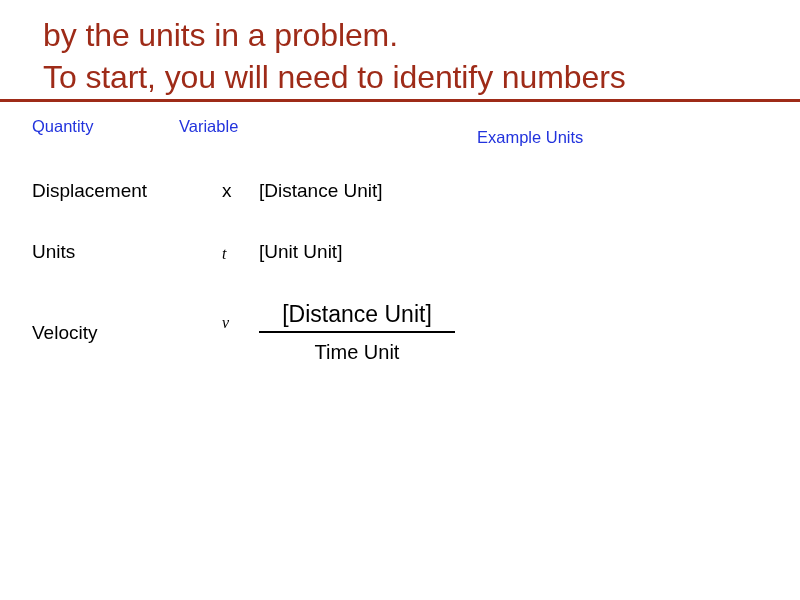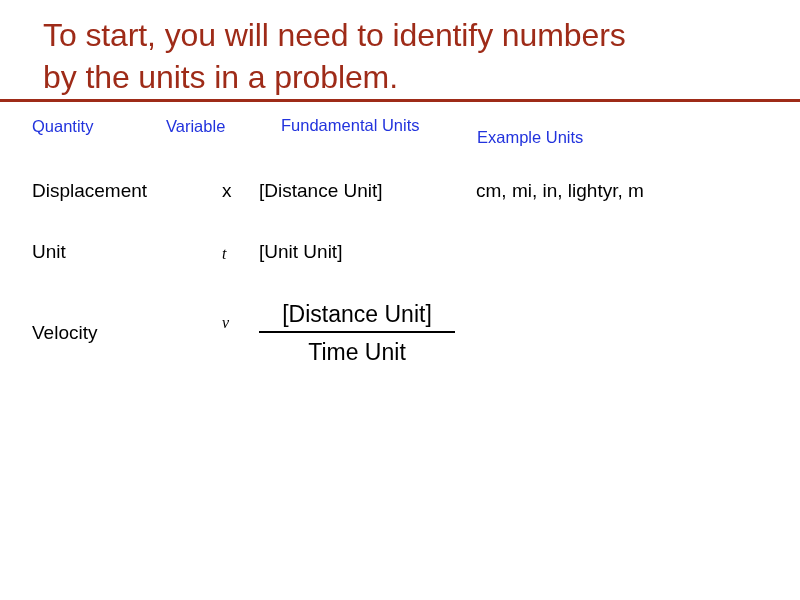--- a/index.html
+++ b/index.html
@@ -60,21 +60,21 @@
   }
 
   .col-head {
     position: absolute;
     color: #2233DD;
     font-size: 16.5px;
     line-height: 21px;
     white-space: pre-line;
   }
   #head-quantity   { left: 32px;  top: 116px; }
-  #head-variable   { left: 166px; top: 116px; }
+  #head-variable   { left: 179px; top: 116px; }
   #head-fundamental{ left: 281px; top: 115px; width: 150px; }
   #head-example    { left: 477px; top: 127px; }
 
   .cell {
     position: absolute;
     color: #000000;
     font-size: 19px;
     line-height: 22px;
     white-space: pre;
   }
@@ -114,50 +114,48 @@
     line-height: 32px;
     white-space: pre;
   }
   #fraction-bar {
     width: 196px;
     height: 2px;
     background: #000000;
     margin: 1px 0 3px 0;
   }
   #fraction-denominator {
-    font-size: 23px;
+    font-size: 20px;
     line-height: 32px;
     white-space: pre;
   }
 </style>
 </head>
 <body>
 
 <div id="slide">
 
   <div id="title-block">
+    <div class="title-line">by the units in a problem.</div>
     <div class="title-line">To start, you will need to identify numbers</div>
-    <div class="title-line">by the units in a problem.</div>
   </div>
 
   <div id="title-rule"></div>
 
   <div id="units-table">
 
     <div class="col-head" id="head-quantity">Quantity</div>
     <div class="col-head" id="head-variable">Variable</div>
-    <div class="col-head" id="head-fundamental">Fundamental Units</div>
     <div class="col-head" id="head-example">Example Units</div>
 
     <div class="cell cell-quantity row1">Displacement</div>
     <div class="cell cell-variable row1">x</div>
     <div class="cell cell-units row1">[Distance Unit]</div>
-    <div class="cell cell-example row1">cm, mi, in, lightyr, m</div>
 
-    <div class="cell cell-quantity row2">Unit</div>
+    <div class="cell cell-quantity row2">Units</div>
     <div class="cell cell-variable row2 math-italic">t</div>
     <div class="cell cell-units row2">[Unit Unit]</div>
 
     <div class="cell cell-quantity row3">Velocity</div>
     <div class="cell cell-variable row3 math-italic">v</div>
 
     <div id="velocity-fraction">
       <div id="fraction-numerator">[Distance Unit]</div>
       <div id="fraction-bar"></div>
       <div id="fraction-denominator">Time Unit</div>

